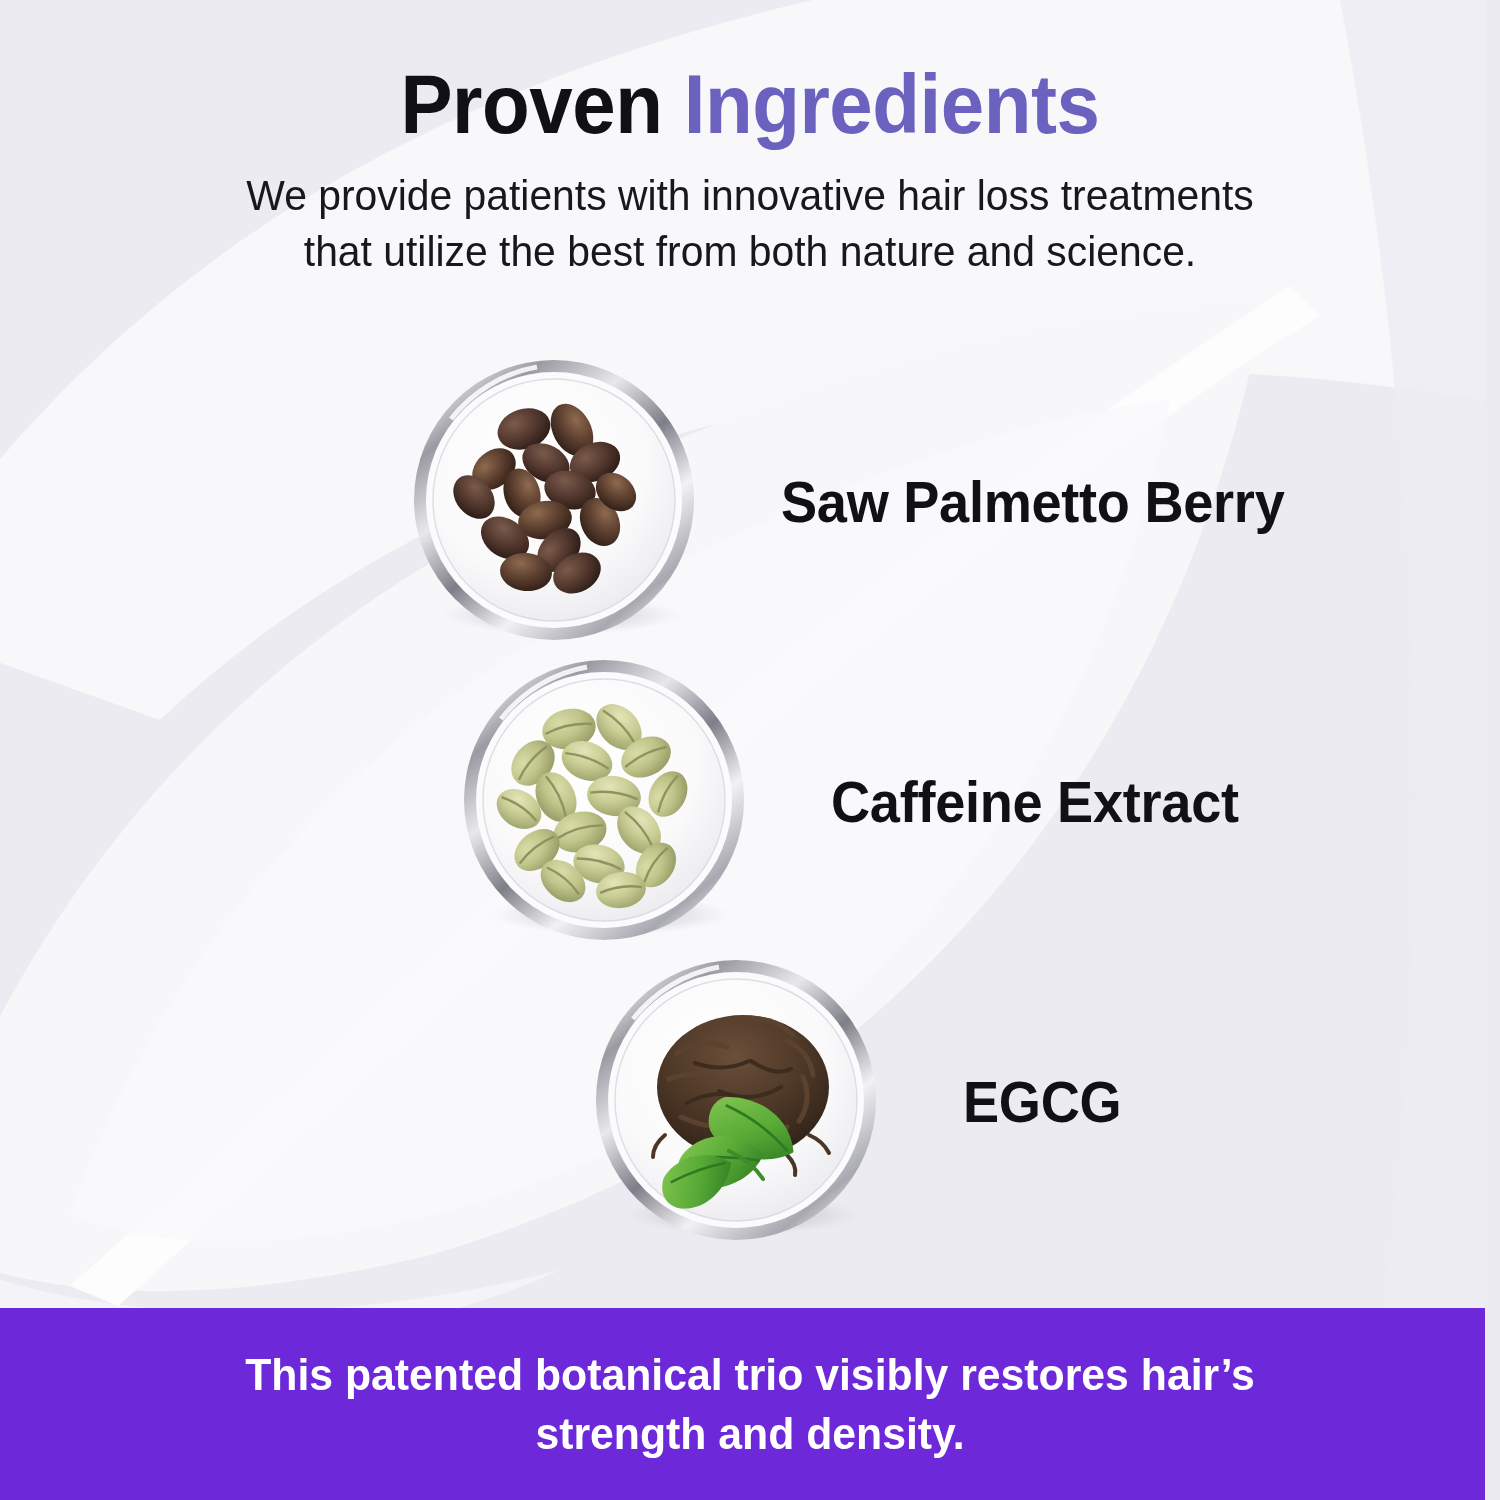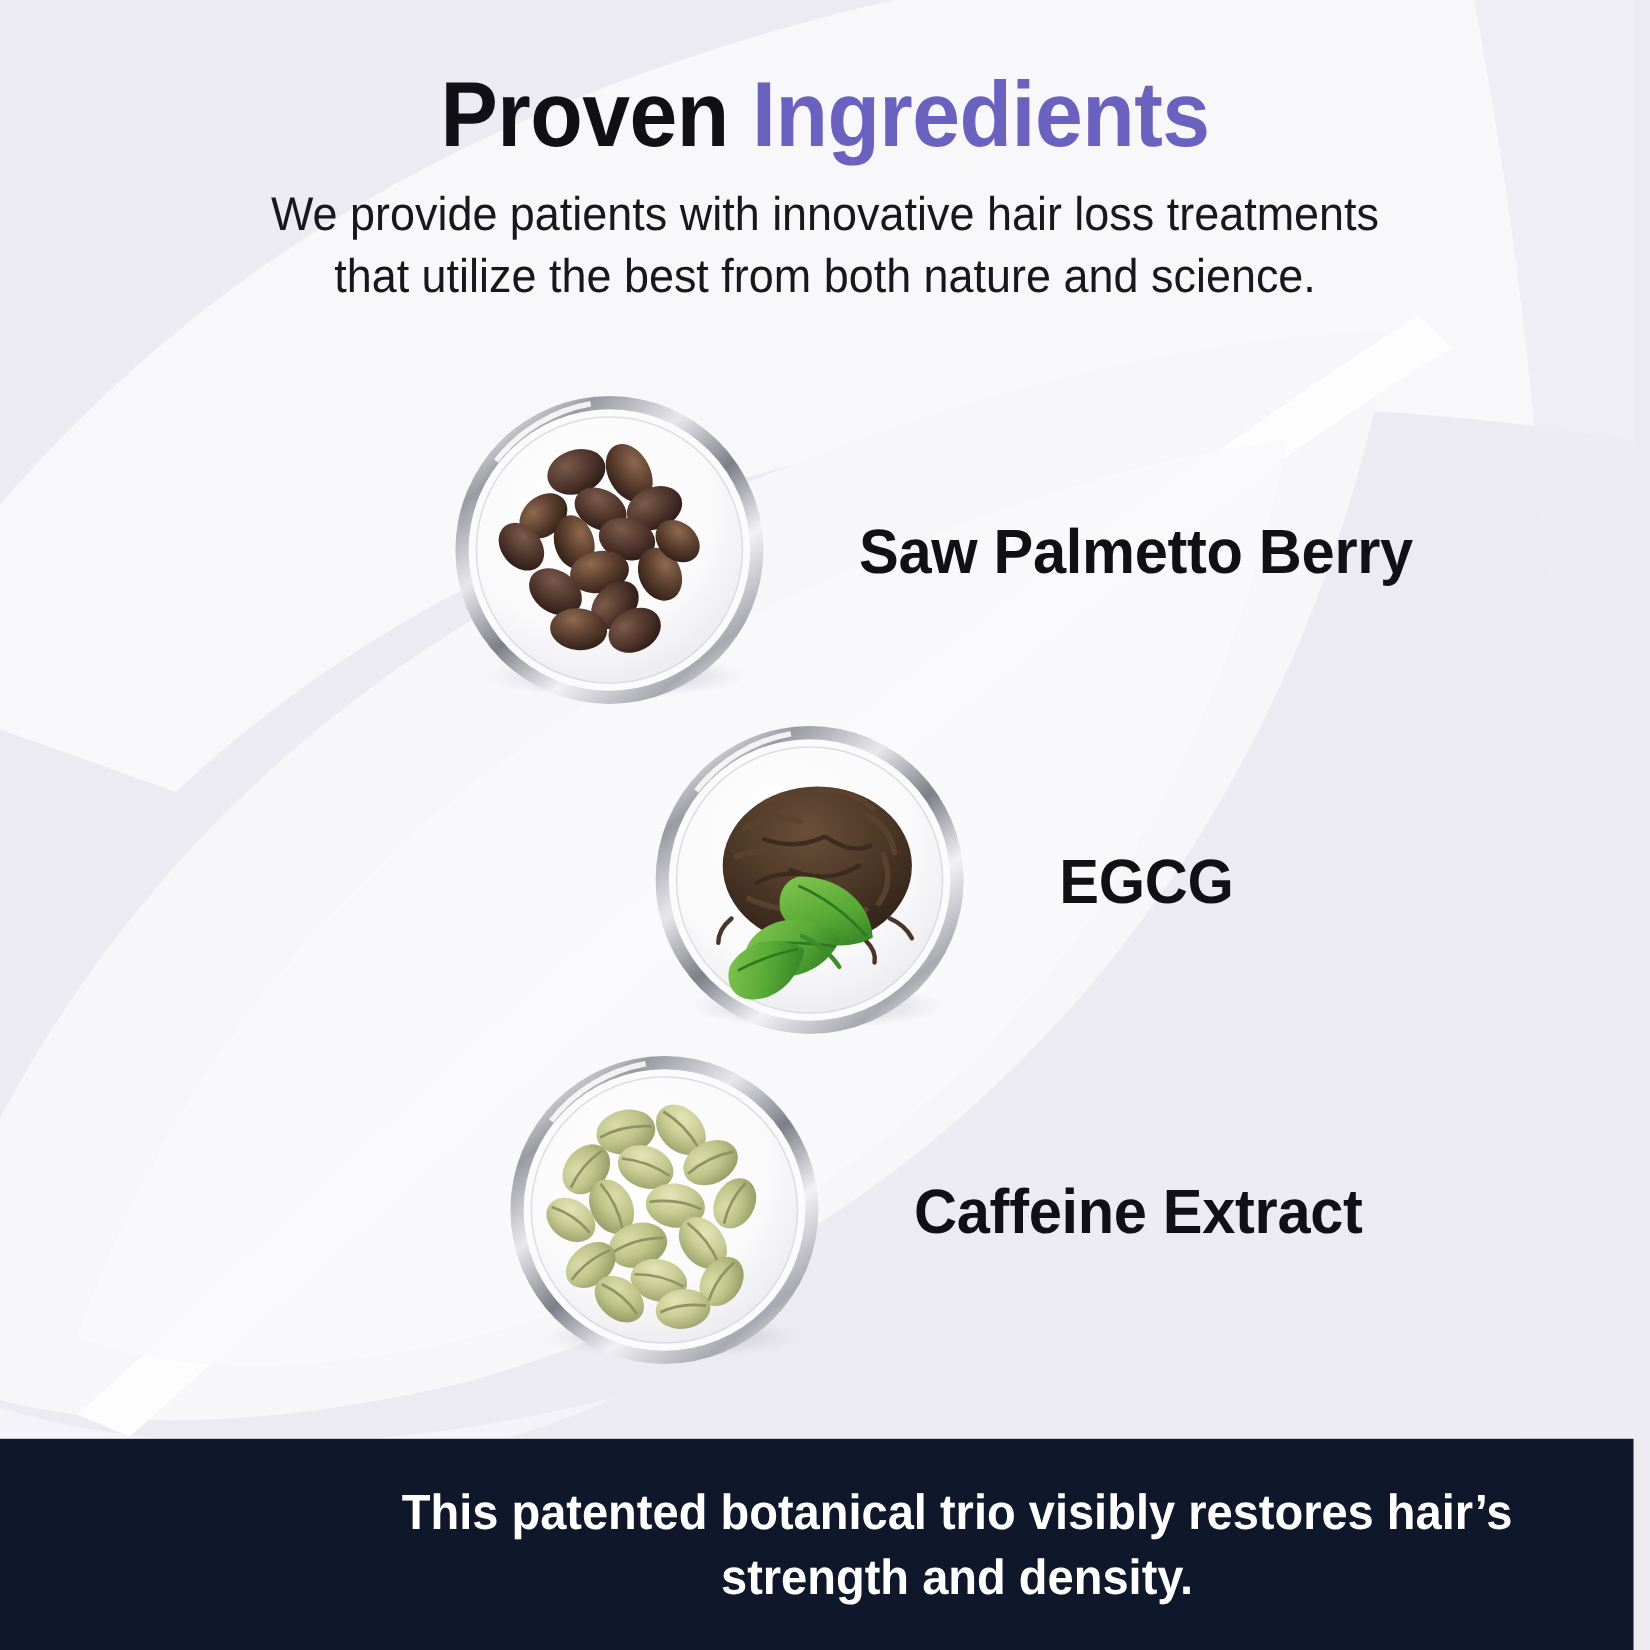--- a/index.html
+++ b/index.html
@@ -99,25 +99,25 @@
     white-space: nowrap;
   }
 
   
   .banner {
     position: absolute;
     left: 0;
     bottom: 0;
     width: 1500px;
     height: 192px;
-    background: #0f172a;
+    background: #6d28d9;
     z-index: 6;
     display: flex;
     align-items: center;
-    justify-content: flex-end;
+    justify-content: center;
   }
   .banner-text {
     margin: 0;
     width: 1260px;
     text-align: center;
     color: #FFFFFF;
     font-size: 45px;
     font-weight: 700;
     line-height: 1.32;
     transform: scaleX(0.95);
@@ -226,20 +226,126 @@
           <path d="M 42 62 A 140 140 0 0 1 128 10" fill="none" stroke="#FFFFFF" stroke-width="5" opacity="0.85"></path>
         </svg>
       </div>
       <div class="ing-label">Saw Palmetto Berry</div>
     </div>
 
     <div class="row">
       <div class="dish-wrap">
         <svg viewBox="0 0 290 290" width="290" height="290" aria-hidden="true">
           <defs>
+            <radialGradient id="dishFace2" cx="42%" cy="34%" r="74%">
+              <stop offset="0%" stop-color="#FFFFFF"></stop>
+              <stop offset="62%" stop-color="#FAFAFB"></stop>
+              <stop offset="100%" stop-color="#E9E9EE"></stop>
+            </radialGradient>
+            <linearGradient id="dishRim2" x1="12%" y1="2%" x2="88%" y2="98%">
+              <stop offset="0%" stop-color="#FFFFFF"></stop>
+              <stop offset="16%" stop-color="#9A9AA2"></stop>
+              <stop offset="34%" stop-color="#E8E8EC"></stop>
+              <stop offset="52%" stop-color="#7E7E88"></stop>
+              <stop offset="70%" stop-color="#F2F2F5"></stop>
+              <stop offset="88%" stop-color="#A8A8B0"></stop>
+              <stop offset="100%" stop-color="#FDFDFE"></stop>
+            </linearGradient>
+            <radialGradient id="beanG" cx="36%" cy="30%" r="72%">
+              <stop offset="0%" stop-color="#D9DCA8"></stop>
+              <stop offset="55%" stop-color="#BFC489"></stop>
+              <stop offset="100%" stop-color="#9AA069"></stop>
+            </radialGradient>
+            <radialGradient id="beanG2" cx="38%" cy="28%" r="72%">
+              <stop offset="0%" stop-color="#E3E5B8"></stop>
+              <stop offset="55%" stop-color="#C8CC93"></stop>
+              <stop offset="100%" stop-color="#A3A972"></stop>
+            </radialGradient>
+          </defs>
+          <ellipse cx="152" cy="258" rx="120" ry="20" fill="url(#shadowG)"></ellipse>
+          <circle cx="145" cy="143" r="140" fill="url(#dishRim2)"></circle>
+          <circle cx="145" cy="143" r="128" fill="#FBFBFD"></circle>
+          <circle cx="145" cy="143" r="121" fill="url(#dishFace2)"></circle>
+          <circle cx="145" cy="143" r="121" fill="none" stroke="#D6D6DE" stroke-width="1.4" opacity="0.8"></circle>
+          <g>
+            <g transform="rotate(-12 110 72)">
+                <ellipse cx="110" cy="72" rx="27" ry="20" fill="url(#beanG)"></ellipse>
+                <path d="M 86 72 Q 110 65 134 72" stroke="#8D9460" stroke-width="2.4" fill="none"></path>
+              </g>
+            <g transform="rotate(46 160 70)">
+                <ellipse cx="160" cy="70" rx="26" ry="19" fill="url(#beanG2)"></ellipse>
+                <path d="M 137 70 Q 160 64 183 70" stroke="#8D9460" stroke-width="2.4" fill="none"></path>
+              </g>
+            <g transform="rotate(-50 74 106)">
+                <ellipse cx="74" cy="106" rx="25" ry="19" fill="url(#beanG)"></ellipse>
+                <path d="M 52 106 Q 74 100 96 106" stroke="#8D9460" stroke-width="2.4" fill="none"></path>
+              </g>
+            <g transform="rotate(20 128 104)">
+                <ellipse cx="128" cy="104" rx="26" ry="19" fill="url(#beanG2)"></ellipse>
+                <path d="M 105 104 Q 128 98 151 104" stroke="#8D9460" stroke-width="2.4" fill="none"></path>
+              </g>
+            <g transform="rotate(-26 187 100)">
+                <ellipse cx="187" cy="100" rx="26" ry="19" fill="url(#beanG)"></ellipse>
+                <path d="M 164 100 Q 187 94 210 100" stroke="#8D9460" stroke-width="2.4" fill="none"></path>
+              </g>
+            <g transform="rotate(64 97 140)">
+                <ellipse cx="97" cy="140" rx="26" ry="19" fill="url(#beanG)"></ellipse>
+                <path d="M 74 140 Q 97 134 120 140" stroke="#8D9460" stroke-width="2.4" fill="none"></path>
+              </g>
+            <g transform="rotate(8 155 139)">
+                <ellipse cx="155" cy="139" rx="27" ry="20" fill="url(#beanG2)"></ellipse>
+                <path d="M 131 139 Q 155 132 179 139" stroke="#8D9460" stroke-width="2.4" fill="none"></path>
+              </g>
+            <g transform="rotate(-62 209 137)">
+                <ellipse cx="209" cy="137" rx="24" ry="18" fill="url(#beanG)"></ellipse>
+                <path d="M 188 137 Q 209 131 230 137" stroke="#8D9460" stroke-width="2.4" fill="none"></path>
+              </g>
+            <g transform="rotate(34 60 152)">
+                <ellipse cx="60" cy="152" rx="24" ry="18" fill="url(#beanG2)"></ellipse>
+                <path d="M 39 152 Q 60 146 81 152" stroke="#8D9460" stroke-width="2.4" fill="none"></path>
+              </g>
+            <g transform="rotate(-16 121 175)">
+                <ellipse cx="121" cy="175" rx="27" ry="20" fill="url(#beanG)"></ellipse>
+                <path d="M 97 175 Q 121 168 145 175" stroke="#8D9460" stroke-width="2.4" fill="none"></path>
+              </g>
+            <g transform="rotate(52 180 173)">
+                <ellipse cx="180" cy="173" rx="26" ry="19" fill="url(#beanG2)"></ellipse>
+                <path d="M 157 173 Q 180 167 203 173" stroke="#8D9460" stroke-width="2.4" fill="none"></path>
+              </g>
+            <g transform="rotate(-38 78 193)">
+                <ellipse cx="78" cy="193" rx="25" ry="18" fill="url(#beanG)"></ellipse>
+                <path d="M 56 193 Q 78 187 100 193" stroke="#8D9460" stroke-width="2.4" fill="none"></path>
+              </g>
+            <g transform="rotate(14 140 207)">
+                <ellipse cx="140" cy="207" rx="26" ry="19" fill="url(#beanG2)"></ellipse>
+                <path d="M 117 207 Q 140 201 163 207" stroke="#8D9460" stroke-width="2.4" fill="none"></path>
+              </g>
+            <g transform="rotate(-56 197 208)">
+                <ellipse cx="197" cy="208" rx="24" ry="18" fill="url(#beanG)"></ellipse>
+                <path d="M 176 208 Q 197 202 218 208" stroke="#8D9460" stroke-width="2.4" fill="none"></path>
+              </g>
+            <g transform="rotate(40 104 224)">
+                <ellipse cx="104" cy="224" rx="25" ry="18" fill="url(#beanG)"></ellipse>
+                <path d="M 83 224 Q 104 218 125 224" stroke="#8D9460" stroke-width="2.4" fill="none"></path>
+              </g>
+            <g transform="rotate(-8 162 233)">
+                <ellipse cx="162" cy="233" rx="25" ry="18" fill="url(#beanG2)"></ellipse>
+                <path d="M 141 233 Q 162 227 183 233" stroke="#8D9460" stroke-width="2.4" fill="none"></path>
+              </g>
+          </g>
+          <path d="M 42 62 A 140 140 0 0 1 128 10" fill="none" stroke="#FFFFFF" stroke-width="5" opacity="0.85"></path>
+        </svg>
+      </div>
+      <div class="ing-label">Caffeine Extract</div>
+    </div>
+
+    <div class="row">
+      <div class="dish-wrap">
+        <svg viewBox="0 0 290 290" width="290" height="290" aria-hidden="true">
+          <defs>
             <radialGradient id="dishFace3" cx="42%" cy="34%" r="74%">
               <stop offset="0%" stop-color="#FFFFFF"></stop>
               <stop offset="62%" stop-color="#FAFAFB"></stop>
               <stop offset="100%" stop-color="#E9E9EE"></stop>
             </radialGradient>
             <linearGradient id="dishRim3" x1="12%" y1="2%" x2="88%" y2="98%">
               <stop offset="0%" stop-color="#FFFFFF"></stop>
               <stop offset="16%" stop-color="#9A9AA2"></stop>
               <stop offset="34%" stop-color="#E8E8EC"></stop>
               <stop offset="52%" stop-color="#7E7E88"></stop>
@@ -296,126 +402,20 @@
             <path d="M 102 190 q 34 10 64 28" stroke="#2E7A22" stroke-width="2.6" fill="none" transform="rotate(-22 130 204)"></path>
             <path d="M 84 196 C 108 190 136 206 142 234 C 116 252 84 246 72 226 C 66 214 72 202 84 196 Z" fill="url(#leafG)" transform="rotate(-46 108 222)"></path>
             <path d="M 86 204 q 30 10 52 26" stroke="#2E7A22" stroke-width="2.4" fill="none" transform="rotate(-46 108 222)"></path>
             <path d="M 138 194 q 22 10 34 28" stroke="#3E8C2A" stroke-width="4" fill="none" stroke-linecap="round"></path>
           </g>
           <path d="M 42 62 A 140 140 0 0 1 128 10" fill="none" stroke="#FFFFFF" stroke-width="5" opacity="0.85"></path>
         </svg>
       </div>
       <div class="ing-label">EGCG</div>
     </div>
-
-    <div class="row">
-      <div class="dish-wrap">
-        <svg viewBox="0 0 290 290" width="290" height="290" aria-hidden="true">
-          <defs>
-            <radialGradient id="dishFace2" cx="42%" cy="34%" r="74%">
-              <stop offset="0%" stop-color="#FFFFFF"></stop>
-              <stop offset="62%" stop-color="#FAFAFB"></stop>
-              <stop offset="100%" stop-color="#E9E9EE"></stop>
-            </radialGradient>
-            <linearGradient id="dishRim2" x1="12%" y1="2%" x2="88%" y2="98%">
-              <stop offset="0%" stop-color="#FFFFFF"></stop>
-              <stop offset="16%" stop-color="#9A9AA2"></stop>
-              <stop offset="34%" stop-color="#E8E8EC"></stop>
-              <stop offset="52%" stop-color="#7E7E88"></stop>
-              <stop offset="70%" stop-color="#F2F2F5"></stop>
-              <stop offset="88%" stop-color="#A8A8B0"></stop>
-              <stop offset="100%" stop-color="#FDFDFE"></stop>
-            </linearGradient>
-            <radialGradient id="beanG" cx="36%" cy="30%" r="72%">
-              <stop offset="0%" stop-color="#D9DCA8"></stop>
-              <stop offset="55%" stop-color="#BFC489"></stop>
-              <stop offset="100%" stop-color="#9AA069"></stop>
-            </radialGradient>
-            <radialGradient id="beanG2" cx="38%" cy="28%" r="72%">
-              <stop offset="0%" stop-color="#E3E5B8"></stop>
-              <stop offset="55%" stop-color="#C8CC93"></stop>
-              <stop offset="100%" stop-color="#A3A972"></stop>
-            </radialGradient>
-          </defs>
-          <ellipse cx="152" cy="258" rx="120" ry="20" fill="url(#shadowG)"></ellipse>
-          <circle cx="145" cy="143" r="140" fill="url(#dishRim2)"></circle>
-          <circle cx="145" cy="143" r="128" fill="#FBFBFD"></circle>
-          <circle cx="145" cy="143" r="121" fill="url(#dishFace2)"></circle>
-          <circle cx="145" cy="143" r="121" fill="none" stroke="#D6D6DE" stroke-width="1.4" opacity="0.8"></circle>
-          <g>
-            <g transform="rotate(-12 110 72)">
-                <ellipse cx="110" cy="72" rx="27" ry="20" fill="url(#beanG)"></ellipse>
-                <path d="M 86 72 Q 110 65 134 72" stroke="#8D9460" stroke-width="2.4" fill="none"></path>
-              </g>
-            <g transform="rotate(46 160 70)">
-                <ellipse cx="160" cy="70" rx="26" ry="19" fill="url(#beanG2)"></ellipse>
-                <path d="M 137 70 Q 160 64 183 70" stroke="#8D9460" stroke-width="2.4" fill="none"></path>
-              </g>
-            <g transform="rotate(-50 74 106)">
-                <ellipse cx="74" cy="106" rx="25" ry="19" fill="url(#beanG)"></ellipse>
-                <path d="M 52 106 Q 74 100 96 106" stroke="#8D9460" stroke-width="2.4" fill="none"></path>
-              </g>
-            <g transform="rotate(20 128 104)">
-                <ellipse cx="128" cy="104" rx="26" ry="19" fill="url(#beanG2)"></ellipse>
-                <path d="M 105 104 Q 128 98 151 104" stroke="#8D9460" stroke-width="2.4" fill="none"></path>
-              </g>
-            <g transform="rotate(-26 187 100)">
-                <ellipse cx="187" cy="100" rx="26" ry="19" fill="url(#beanG)"></ellipse>
-                <path d="M 164 100 Q 187 94 210 100" stroke="#8D9460" stroke-width="2.4" fill="none"></path>
-              </g>
-            <g transform="rotate(64 97 140)">
-                <ellipse cx="97" cy="140" rx="26" ry="19" fill="url(#beanG)"></ellipse>
-                <path d="M 74 140 Q 97 134 120 140" stroke="#8D9460" stroke-width="2.4" fill="none"></path>
-              </g>
-            <g transform="rotate(8 155 139)">
-                <ellipse cx="155" cy="139" rx="27" ry="20" fill="url(#beanG2)"></ellipse>
-                <path d="M 131 139 Q 155 132 179 139" stroke="#8D9460" stroke-width="2.4" fill="none"></path>
-              </g>
-            <g transform="rotate(-62 209 137)">
-                <ellipse cx="209" cy="137" rx="24" ry="18" fill="url(#beanG)"></ellipse>
-                <path d="M 188 137 Q 209 131 230 137" stroke="#8D9460" stroke-width="2.4" fill="none"></path>
-              </g>
-            <g transform="rotate(34 60 152)">
-                <ellipse cx="60" cy="152" rx="24" ry="18" fill="url(#beanG2)"></ellipse>
-                <path d="M 39 152 Q 60 146 81 152" stroke="#8D9460" stroke-width="2.4" fill="none"></path>
-              </g>
-            <g transform="rotate(-16 121 175)">
-                <ellipse cx="121" cy="175" rx="27" ry="20" fill="url(#beanG)"></ellipse>
-                <path d="M 97 175 Q 121 168 145 175" stroke="#8D9460" stroke-width="2.4" fill="none"></path>
-              </g>
-            <g transform="rotate(52 180 173)">
-                <ellipse cx="180" cy="173" rx="26" ry="19" fill="url(#beanG2)"></ellipse>
-                <path d="M 157 173 Q 180 167 203 173" stroke="#8D9460" stroke-width="2.4" fill="none"></path>
-              </g>
-            <g transform="rotate(-38 78 193)">
-                <ellipse cx="78" cy="193" rx="25" ry="18" fill="url(#beanG)"></ellipse>
-                <path d="M 56 193 Q 78 187 100 193" stroke="#8D9460" stroke-width="2.4" fill="none"></path>
-              </g>
-            <g transform="rotate(14 140 207)">
-                <ellipse cx="140" cy="207" rx="26" ry="19" fill="url(#beanG2)"></ellipse>
-                <path d="M 117 207 Q 140 201 163 207" stroke="#8D9460" stroke-width="2.4" fill="none"></path>
-              </g>
-            <g transform="rotate(-56 197 208)">
-                <ellipse cx="197" cy="208" rx="24" ry="18" fill="url(#beanG)"></ellipse>
-                <path d="M 176 208 Q 197 202 218 208" stroke="#8D9460" stroke-width="2.4" fill="none"></path>
-              </g>
-            <g transform="rotate(40 104 224)">
-                <ellipse cx="104" cy="224" rx="25" ry="18" fill="url(#beanG)"></ellipse>
-                <path d="M 83 224 Q 104 218 125 224" stroke="#8D9460" stroke-width="2.4" fill="none"></path>
-              </g>
-            <g transform="rotate(-8 162 233)">
-                <ellipse cx="162" cy="233" rx="25" ry="18" fill="url(#beanG2)"></ellipse>
-                <path d="M 141 233 Q 162 227 183 233" stroke="#8D9460" stroke-width="2.4" fill="none"></path>
-              </g>
-          </g>
-          <path d="M 42 62 A 140 140 0 0 1 128 10" fill="none" stroke="#FFFFFF" stroke-width="5" opacity="0.85"></path>
-        </svg>
-      </div>
-      <div class="ing-label">Caffeine Extract</div>
-    </div>
   </div>
 
   <div class="banner">
     <p class="banner-text">
       <span class="b-line">This patented botanical trio visibly restores hair’s</span>
       <span class="b-line">strength and density.</span>
     </p>
   </div>
 
 </div>

